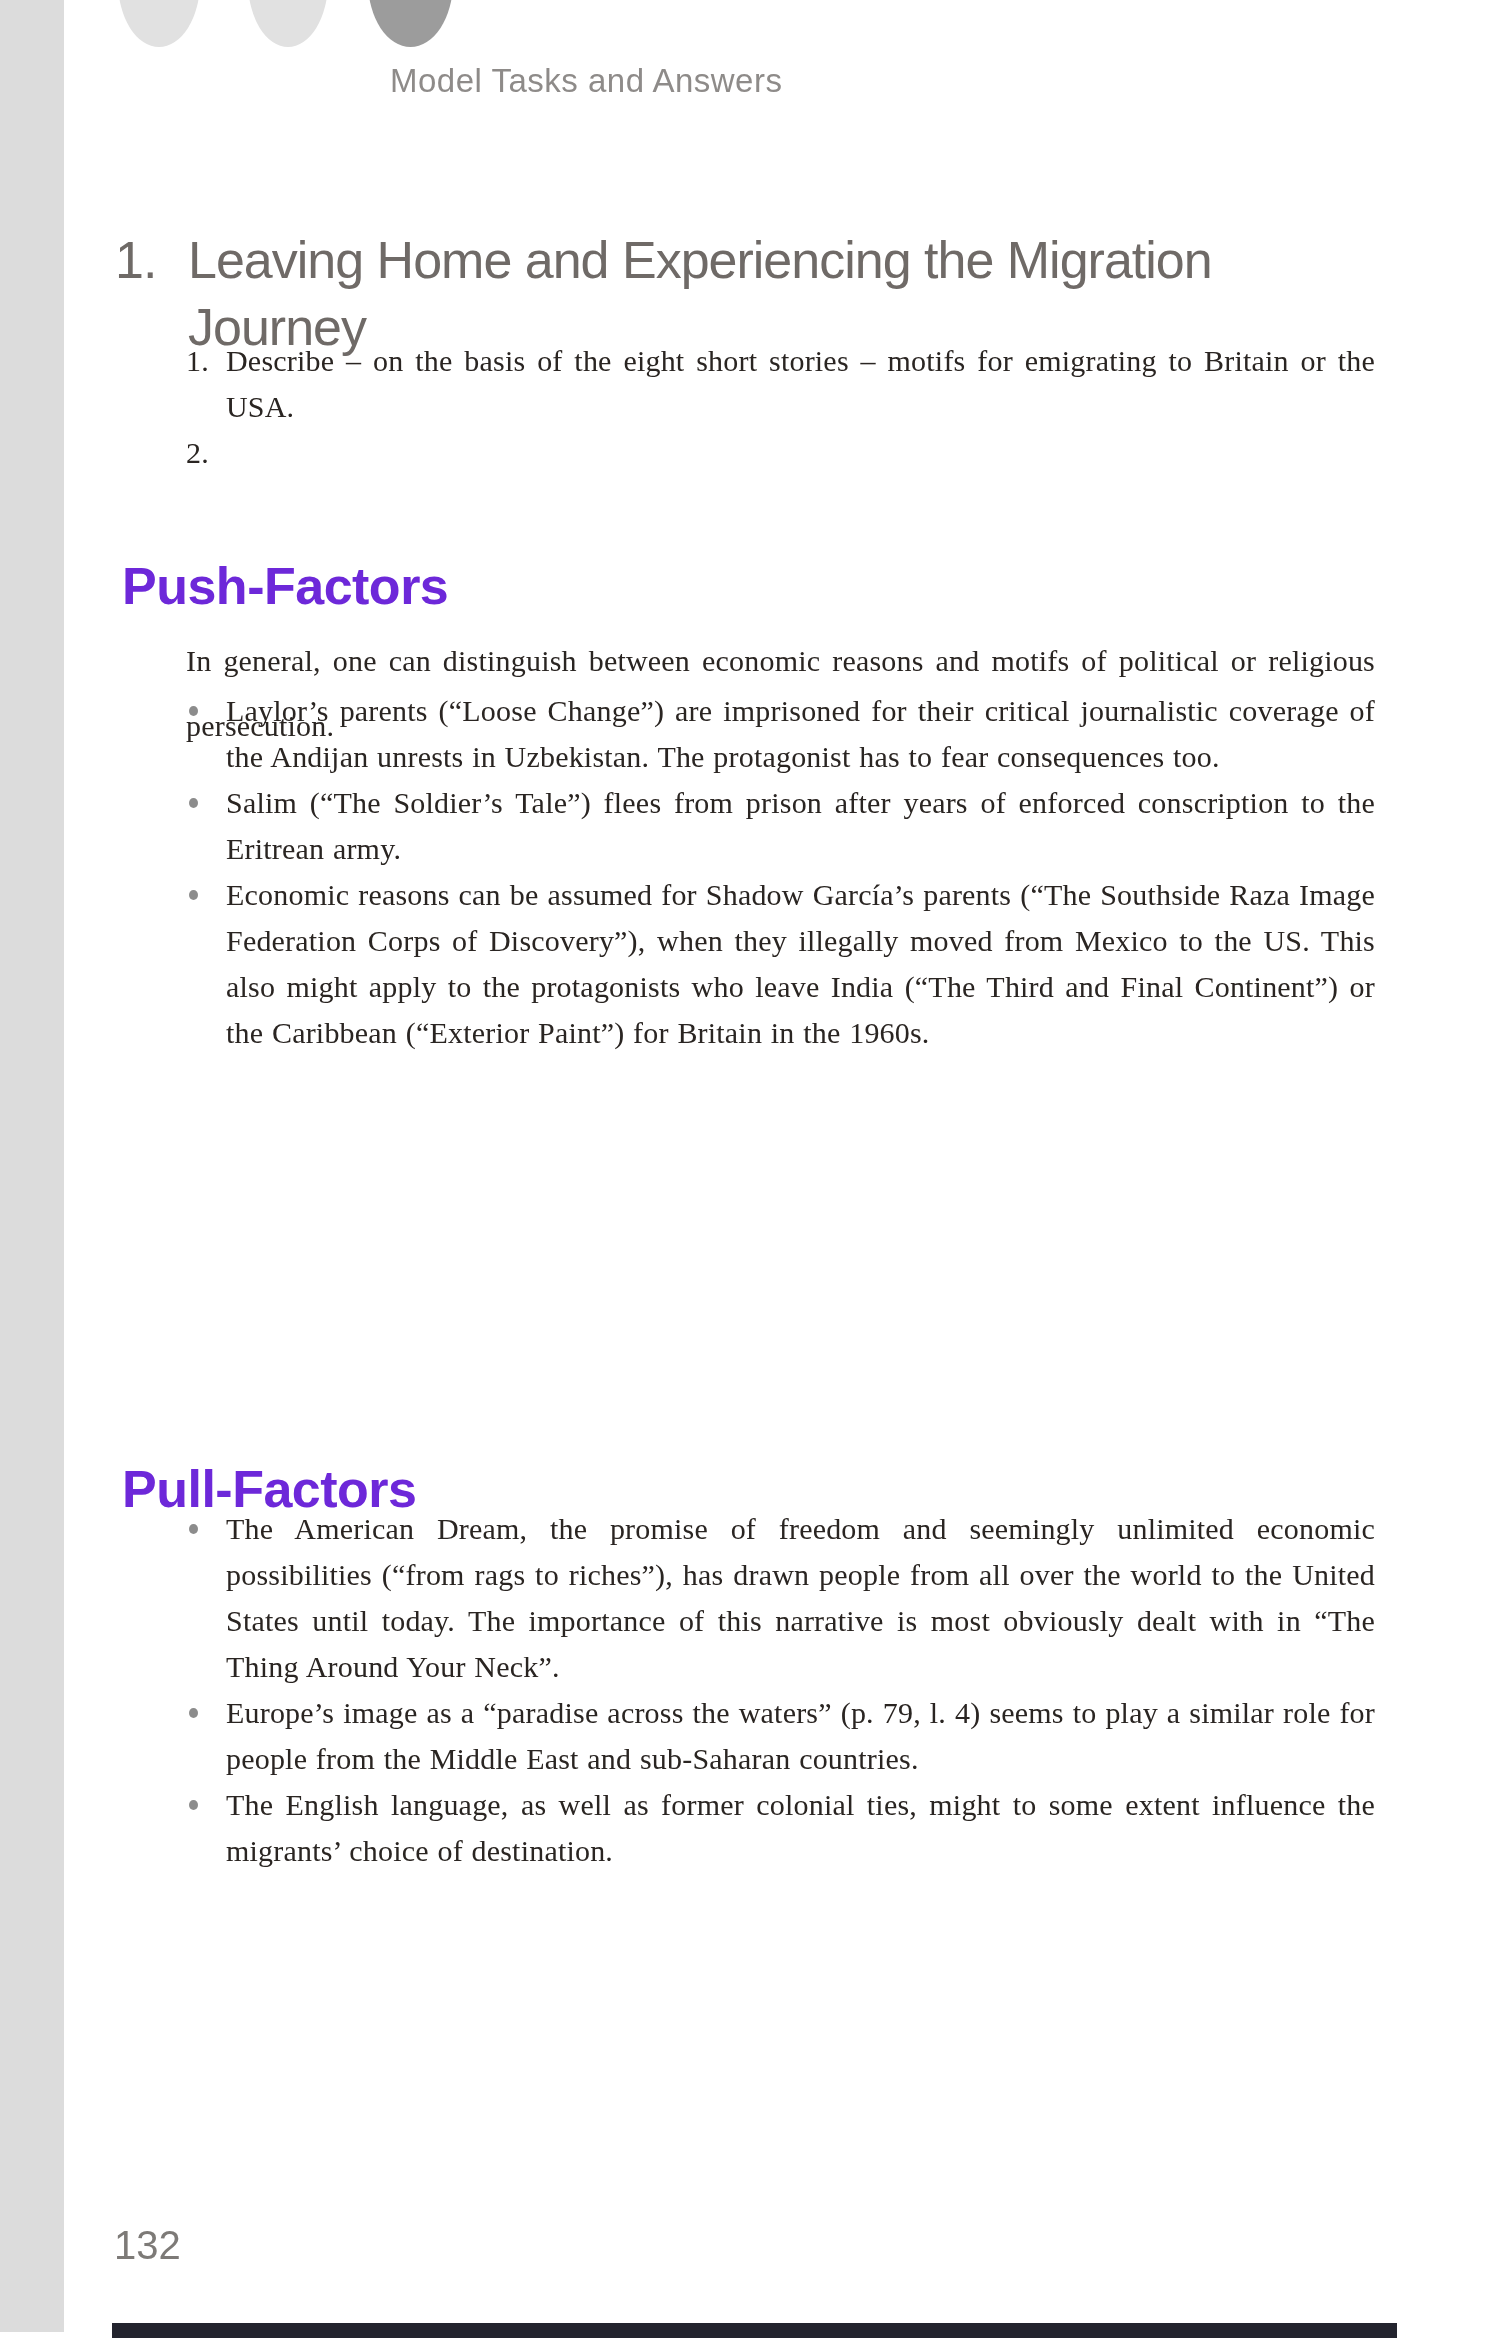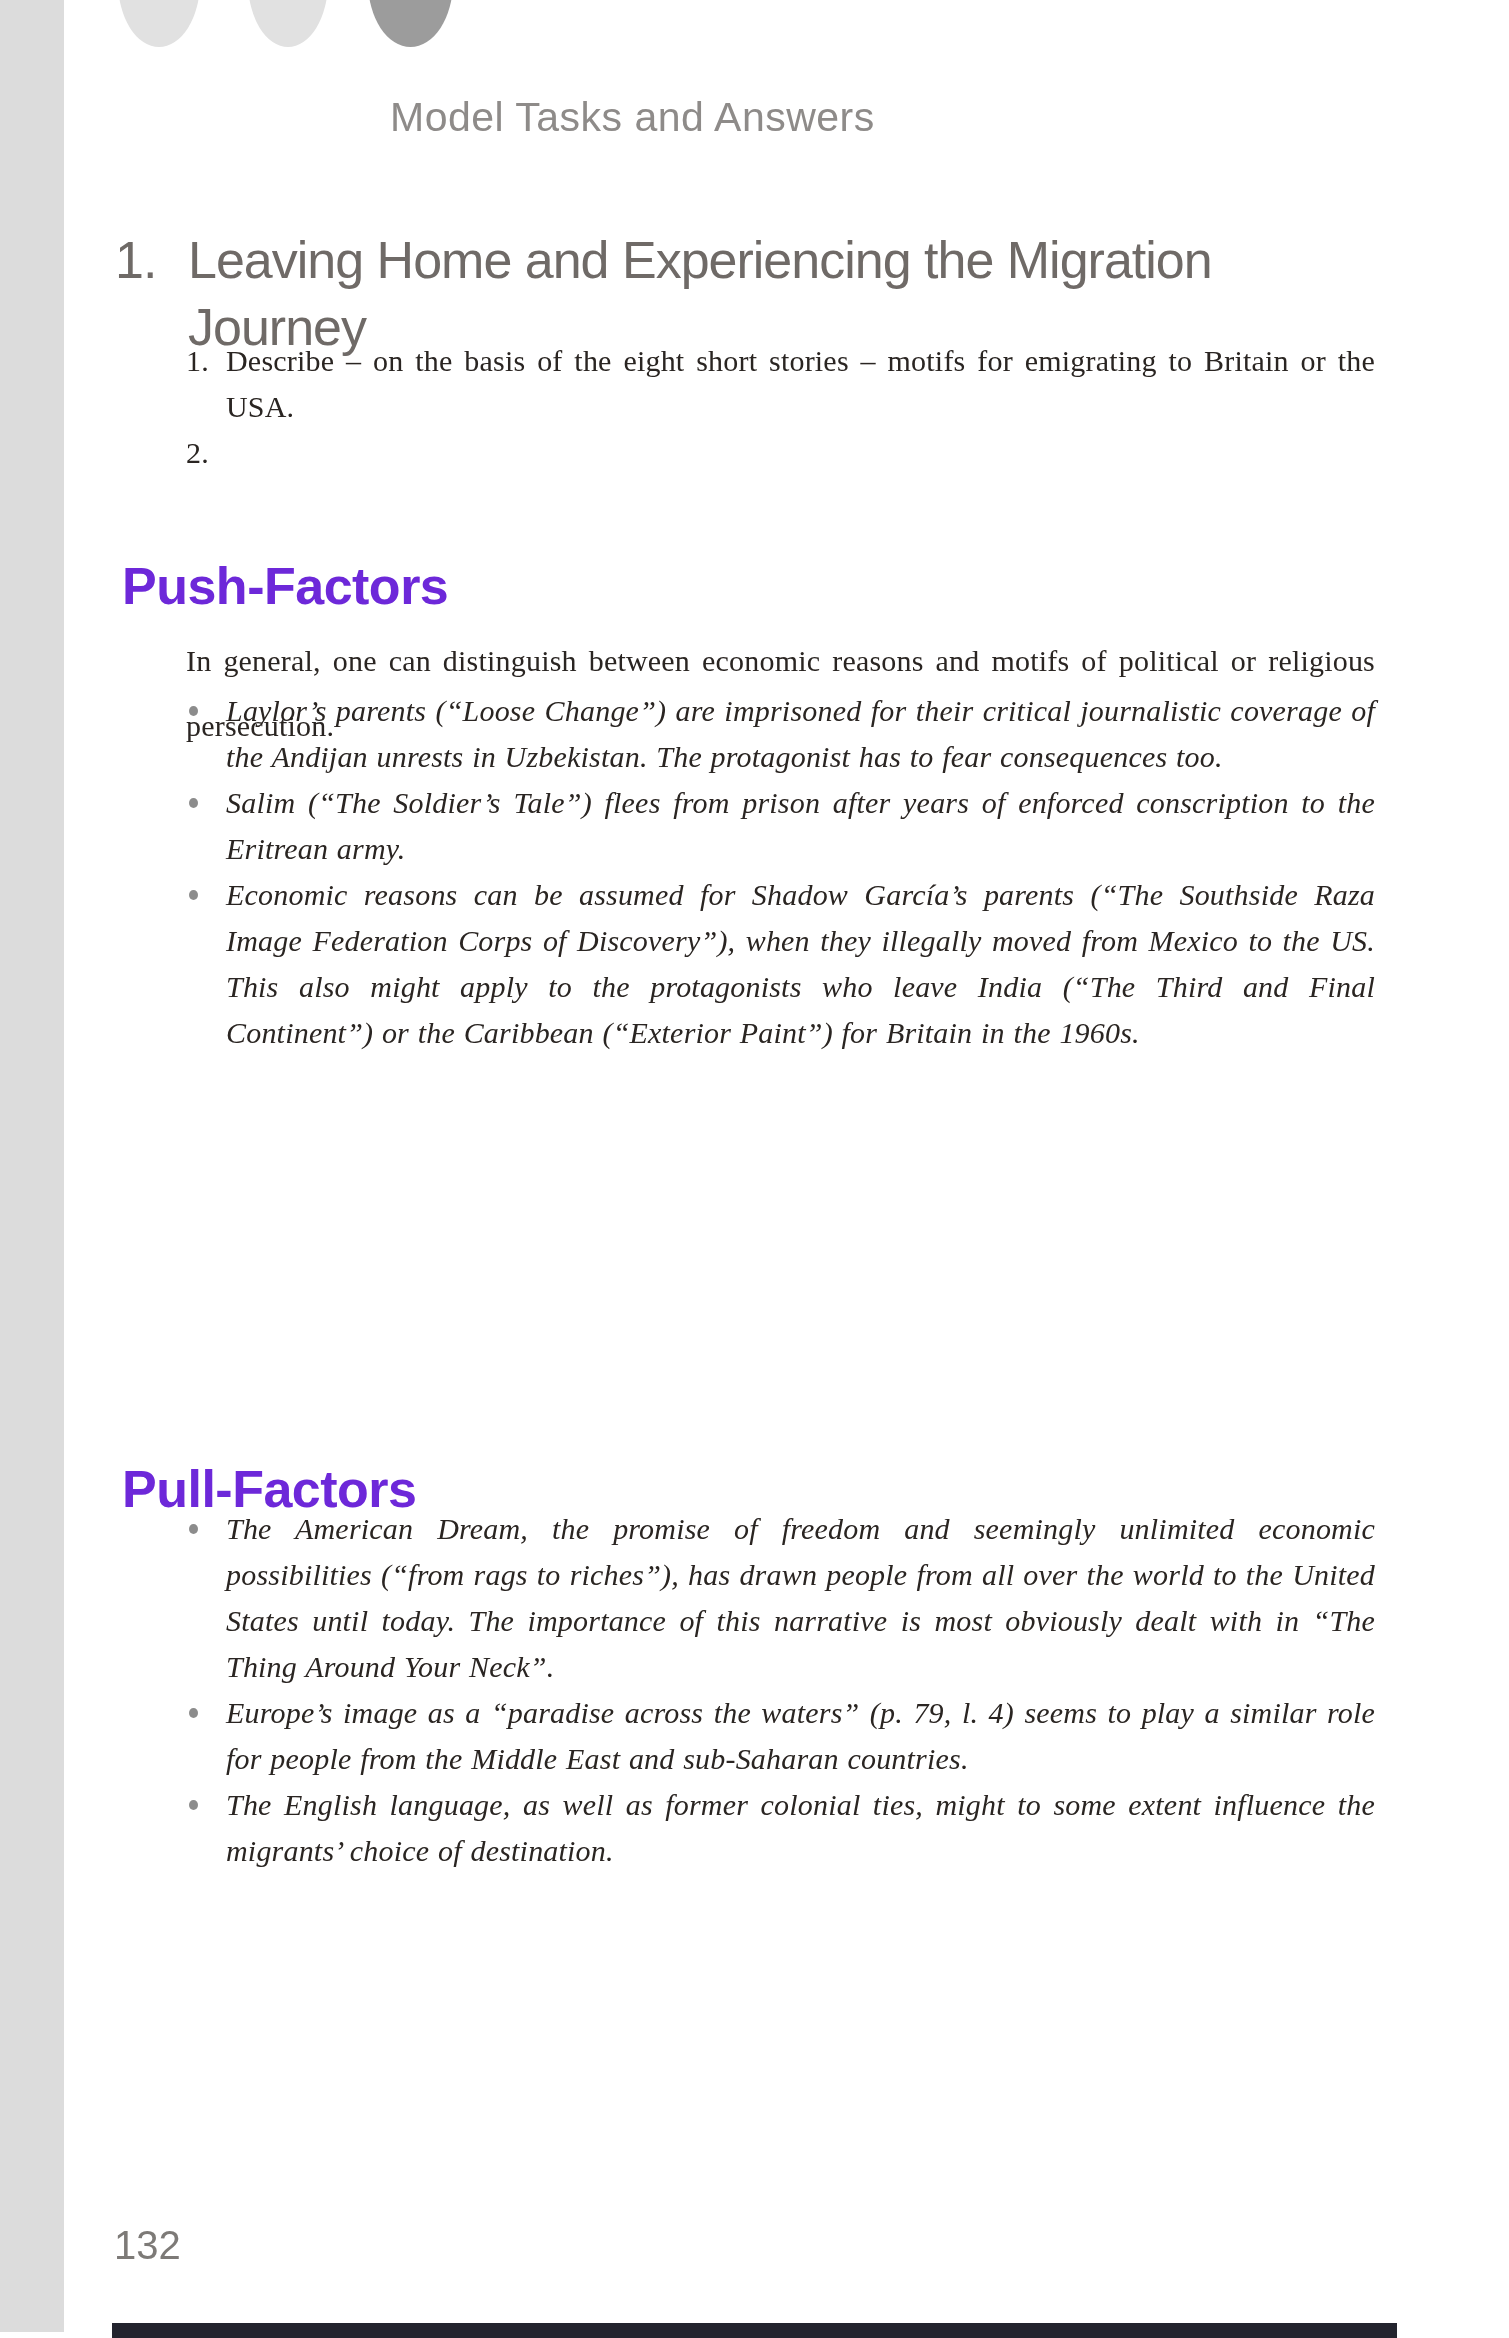--- a/index.html
+++ b/index.html
@@ -19,25 +19,24 @@
   .deco-circle {
     position: absolute; top: -83px; height: 130px;
     border-radius: 50%;
   }
   .deco-circle.c1 { left: 118px; width: 82px; background: #e1e1e1; }
   .deco-circle.c2 { left: 248px; width: 80px; background: #e1e1e1; }
   .deco-circle.c3 { left: 368px; width: 85px; background: #9c9c9c; }
   .running-header {
     position: absolute; left: 390px; top: 62px;
     font-family: "Liberation Sans", "DejaVu Sans", sans-serif;
-    font-size: 41px; line-height: 38px;
+    font-size: 33px; line-height: 38px;
     letter-spacing: 0.5px;
     color: #8e8b89;
     white-space: nowrap;
-    margin-top: 36px;
   }
   .doc-heading {
     position: absolute; left: 115px; top: 192px;
     width: 1260px;
     font-family: "Liberation Sans", "DejaVu Sans", sans-serif;
     font-size: 52px; line-height: 67px;
     font-weight: 400;
     letter-spacing: -1px;
     color: #6f6a67;
   }
@@ -80,21 +79,20 @@
     list-style: none; margin: 0; padding: 0;
     font-size: 30px; line-height: 46px;
     letter-spacing: 0.2px; word-spacing: 1px;
   }
   .push-bullets { top: 688px; }
   .pull-bullets { top: 1506px; }
   .bullet-item {
     position: relative;
     padding-left: 40px;
     text-align: justify;
-    font-style: italic;
   }
   .bullet-item::before {
     content: "";
     position: absolute; left: 3px; top: 18px;
     width: 9px; height: 10px;
     border-radius: 50%;
     background: #8c8c8c;
   }
   .page-number {
     position: absolute; left: 114px; top: 2222px;

